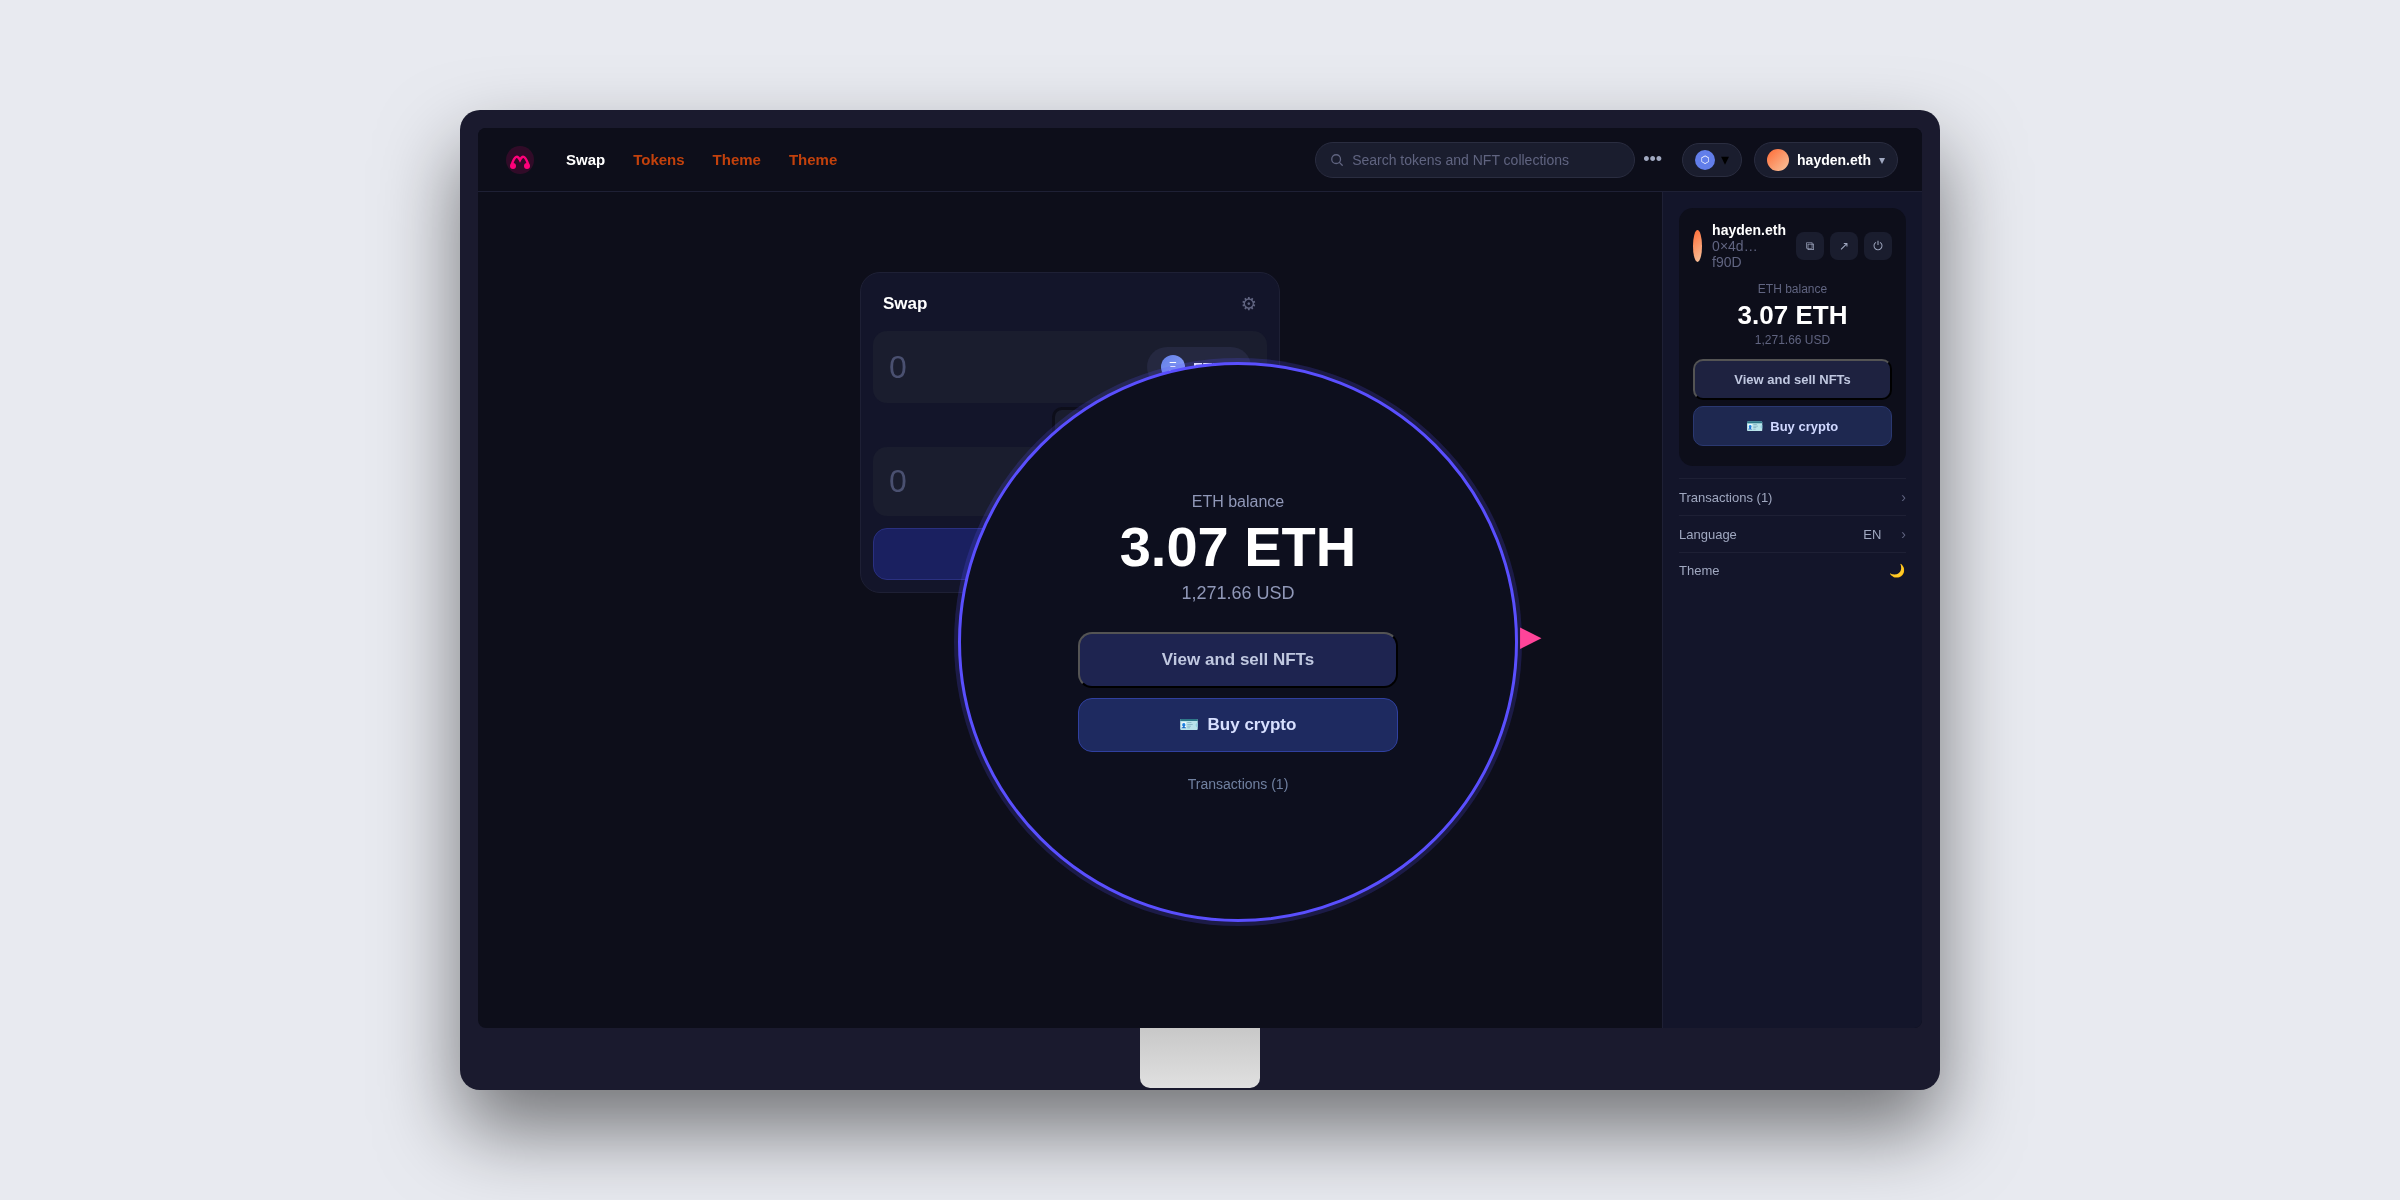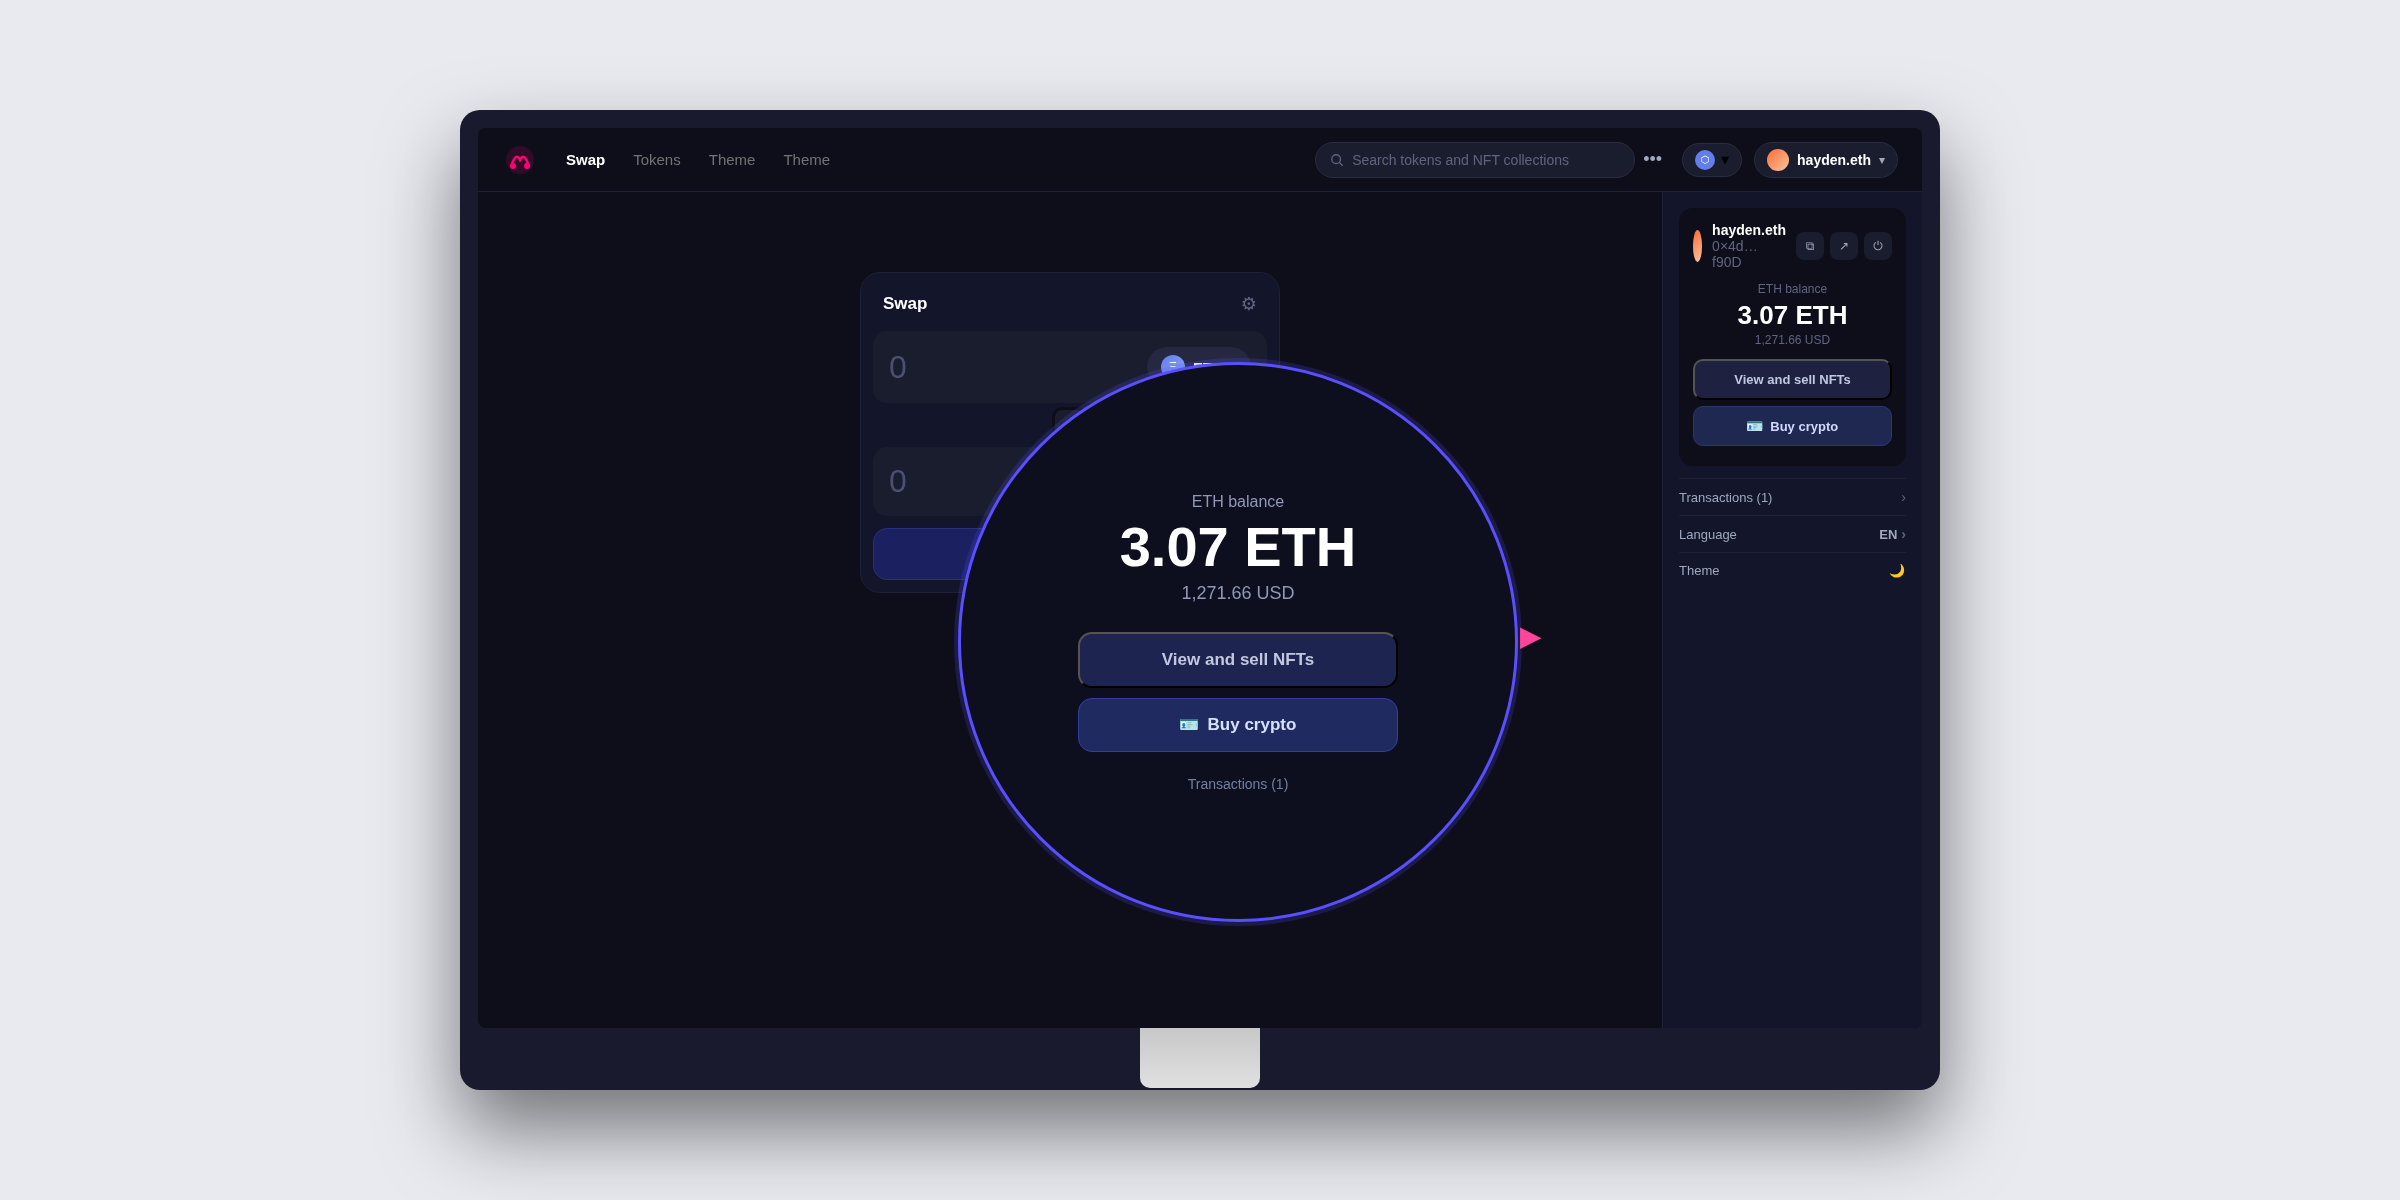--- a/index.html
+++ b/index.html
@@ -63,23 +63,23 @@
     }
 
     .nav-links {
       display: flex;
       gap: 28px;
       align-items: center;
       flex: 1;
     }
 
     .nav-link {
-      color: #737373;
+      color: #c2410c;
       font-size: 15px;
-      font-weight: 400;
+      font-weight: 700;
       cursor: pointer;
     }
 
     .nav-link.active {
       color: #ffffff;
       font-weight: 700;
     }
 
     .search-bar {
       width: 320px;
@@ -632,21 +632,21 @@
           </button>
         </div>
 
         <div>
           <div class="sidebar-menu-item">
             <span class="sidebar-menu-label">Transactions (1)</span>
             <span class="sidebar-menu-arrow">›</span>
           </div>
           <div class="sidebar-menu-item">
             <span class="sidebar-menu-label">Language</span>
-            <span style="display:flex;align-items:flex-end;gap:4px;font-weight:bold;">
+            <span style="display:flex;align-items:flex-end;gap:20px;">
               <span class="sidebar-menu-value">EN</span>
               <span class="sidebar-menu-arrow">›</span>
             </span>
           </div>
           <div class="sidebar-menu-item">
             <span class="sidebar-menu-label">Theme</span>
             <span class="sidebar-menu-value">🌙</span>
           </div>
         </div>
       </div>

